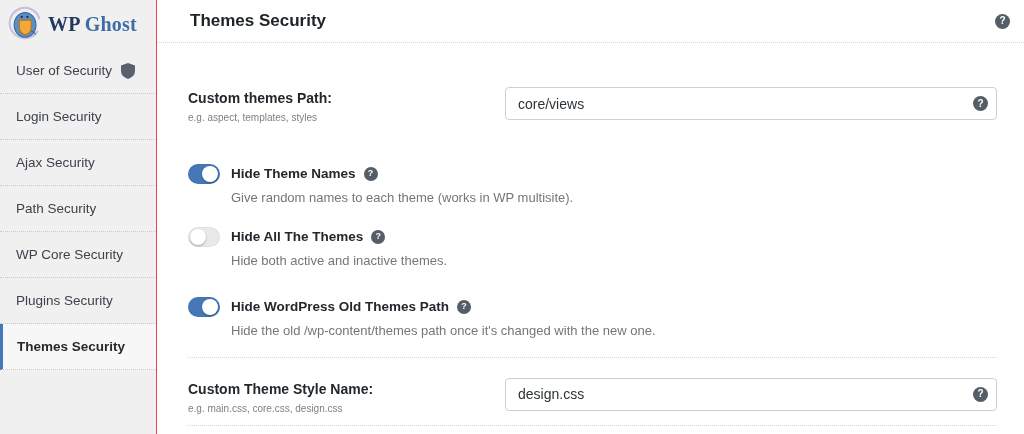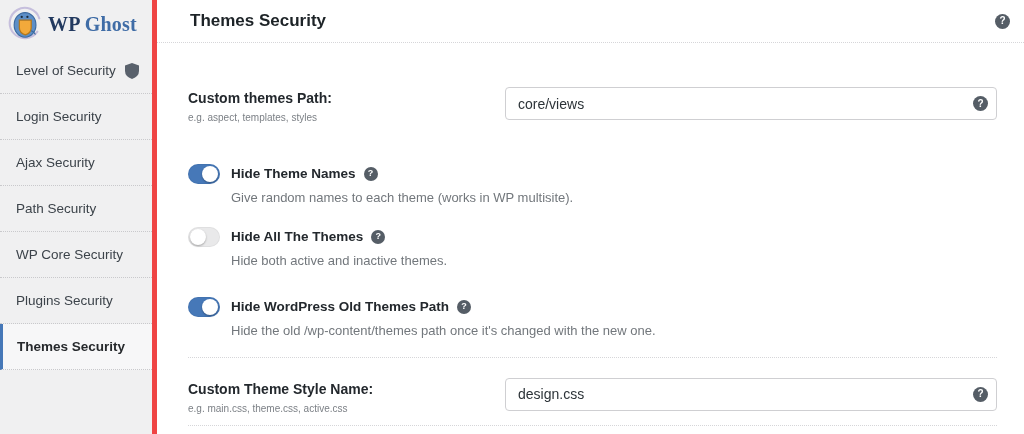--- a/index.html
+++ b/index.html
@@ -10,21 +10,21 @@
     --sidebar-bg:#f0f0f1;
     --divider:#c9c9cc;
   }
   *{margin:0;padding:0;box-sizing:border-box;}
   html,body{width:1024px;height:434px;overflow:hidden;background:#fff;
     font-family:"Liberation Sans",sans-serif;}
   .app{display:flex;width:1024px;height:434px;}
 
   
   .sidebar{width:157px;min-width:157px;height:100%;background:var(--sidebar-bg);
-    border-right:5px solid #ef4444;}
+    border-right:1px solid #ef4444;}
   .logo{height:48px;display:flex;align-items:center;gap:4px;padding-left:8px;}
   .logo-text{font-family:"Liberation Serif",serif;font-weight:700;font-size:20px;letter-spacing:.2px;}
   .logo-wp{color:#22395f;}
   .logo-ghost{color:#3f6ca6;margin-left:4px;}
   .nav-item{height:46px;display:flex;align-items:center;gap:7px;
     padding-left:16px;font-size:13.5px;color:var(--text-mid);
     border-bottom:1px dotted var(--divider);cursor:pointer;}
   .nav-item.active{background:#f7f7f8;border-left:3px solid var(--accent);
     padding-left:14px;font-weight:700;color:#26292c;}
   .shield{display:inline-flex;margin-left:2px;}
@@ -82,21 +82,21 @@
           <circle cx="14.5" cy="11.5" r="1.2" fill="#1d2b3a"></circle>
           <circle cx="20.5" cy="11.5" r="1.2" fill="#1d2b3a"></circle>
           <path d="M12 15 h12.5 v8 q0 5.5 -6.2 7.5 q-6.3 -2 -6.3 -7.5 z" fill="#f2a93b" stroke="#b3771c" stroke-width="1.3"></path>
           <path d="M24.5 26 q3 1.5 4.5 4" fill="none" stroke="#3a69a0" stroke-width="1.2"></path>
         </svg>
       </span>
       <span class="logo-text"><span class="logo-wp">WP</span><span class="logo-ghost">Ghost</span></span>
     </div>
 
     <div class="nav-item">
-      <span>Level of Security</span>
+      <span>User of Security</span>
       <span class="shield">
         <svg width="14" height="16" viewBox="0 0 14 16">
             <path d="M7 0 L14 2.6 V8 Q14 13.4 7 16 Q0 13.4 0 8 V2.6 Z" fill="#59616c"></path>
           </svg>
       </span>
     </div>
     <div class="nav-item">
       <span>Login Security</span>
     </div>
     <div class="nav-item">
@@ -172,21 +172,21 @@
           </div>
           <div class="t-desc">Hide the old /wp-content/themes path once it's changed with the new one.</div>
         </div>
       </div>
 
       <hr class="hr-dotted mt-19">
 
       <div class="field-row mt-27">
         <div class="label-col">
           <div class="f-label">Custom Theme Style Name:</div>
-          <div class="f-hint">e.g. main.css, theme.css, active.css</div>
+          <div class="f-hint">e.g. main.css, core.css, design.css</div>
         </div>
         <div class="input-wrap">
           <input class="text-input" type="text" value="design.css" style="">
           <span class="qicon">?</span>
         </div>
       </div>
 
       <hr class="hr-dotted mt-11">
 
     </div>

